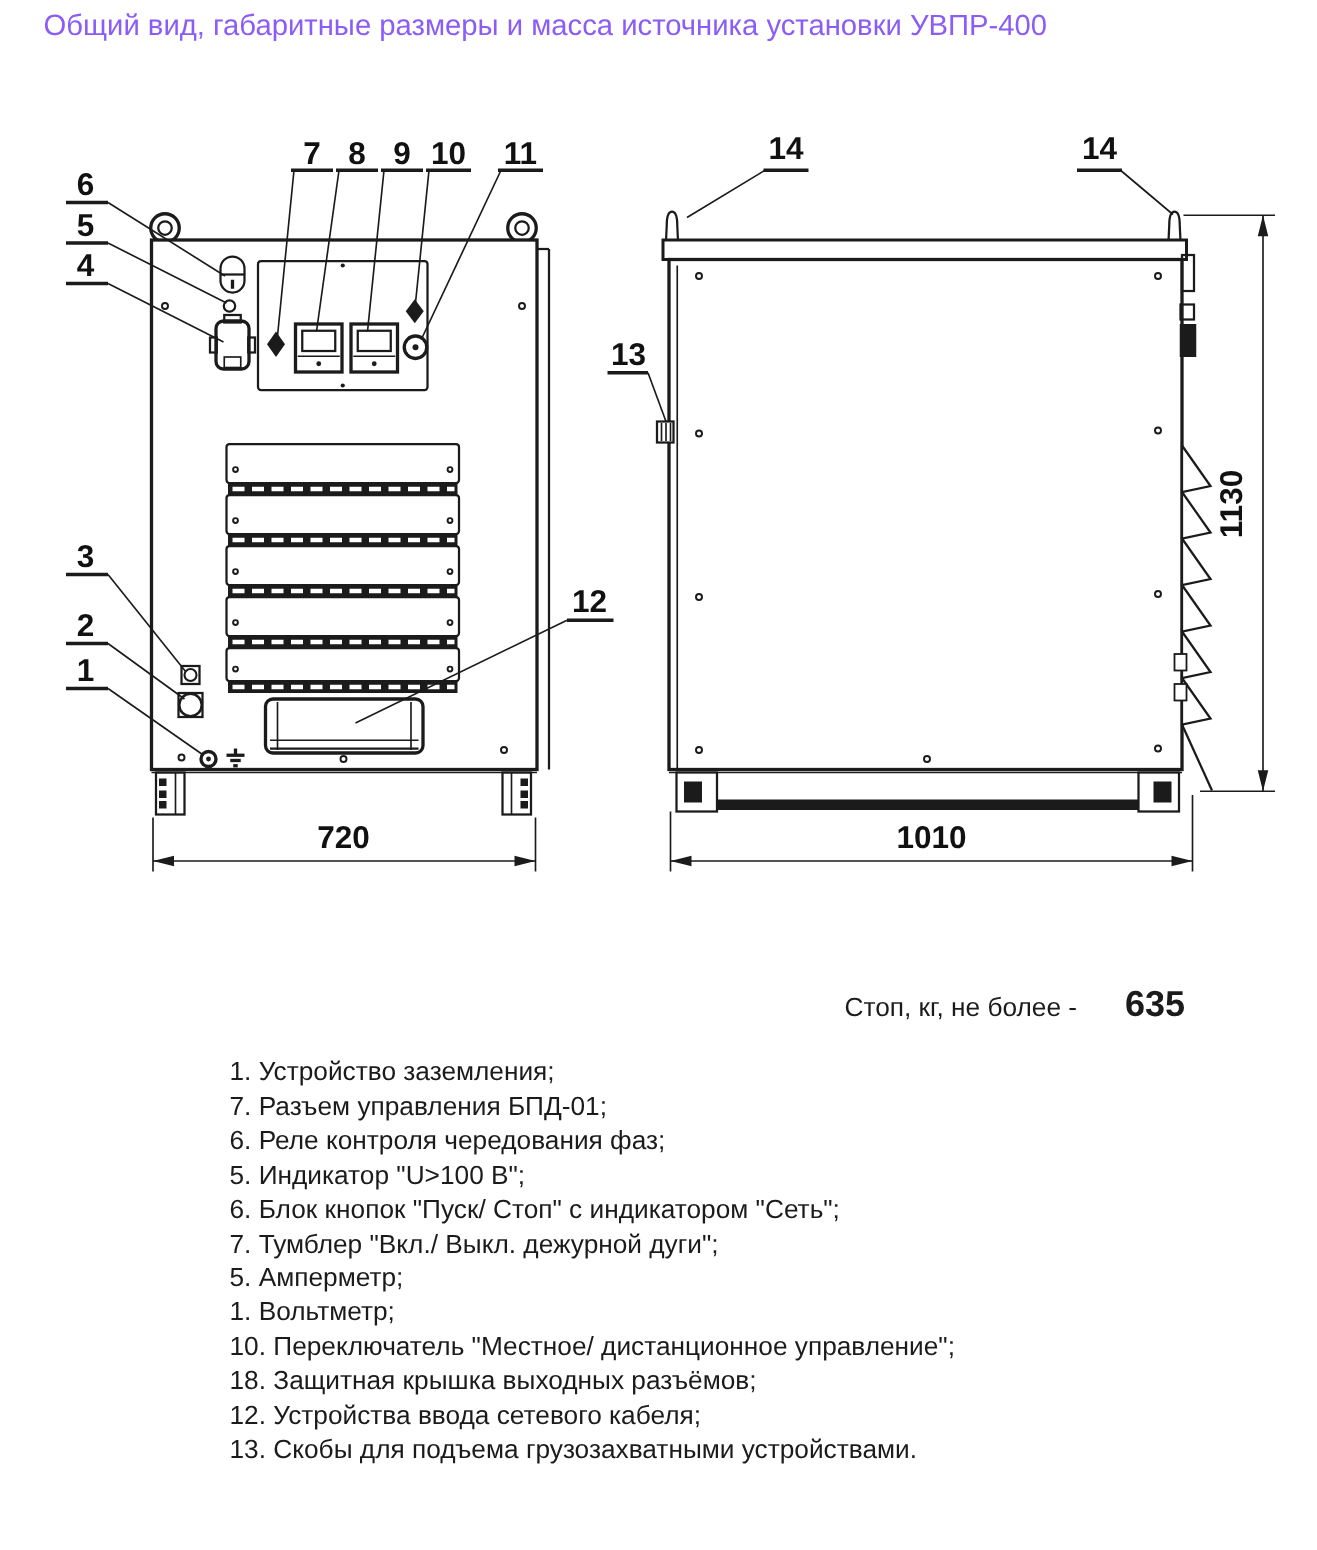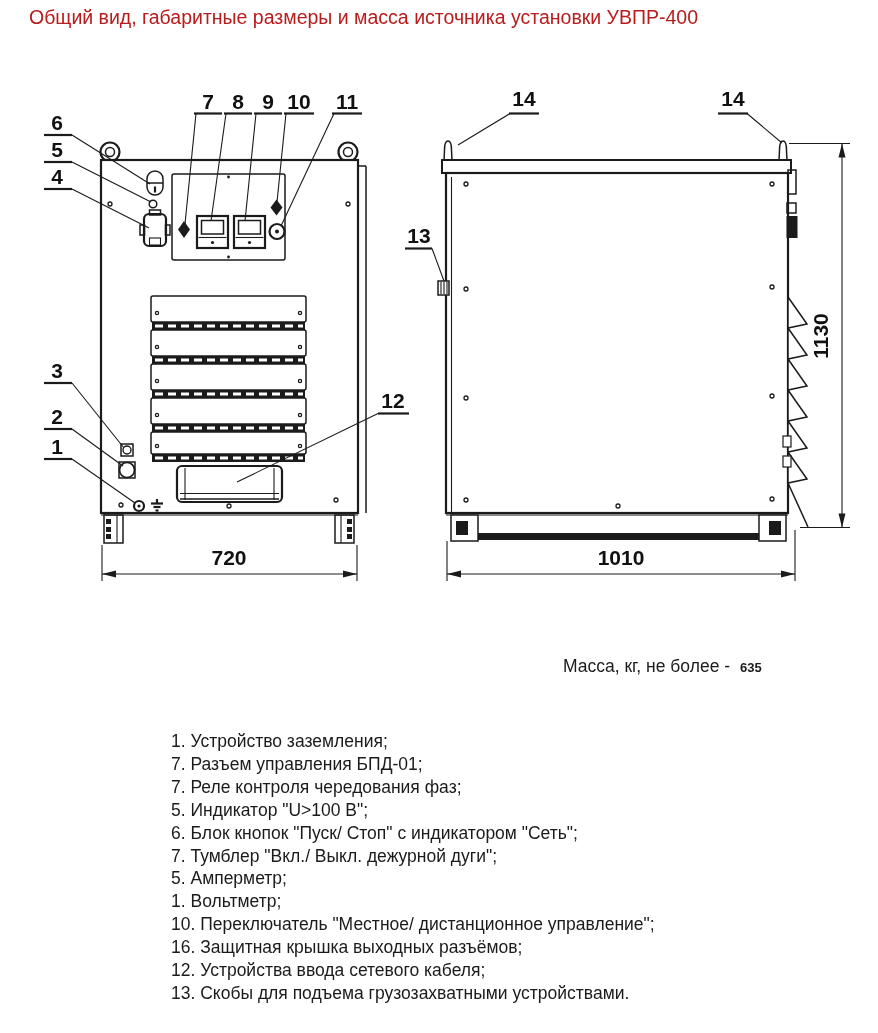--- a/index.html
+++ b/index.html
@@ -1,31 +1,31 @@
 <!DOCTYPE html>
 <html><head>
 <meta charset="utf-8">
 <style>
   html,body{margin:0;padding:0;background:#fff;}
   .page{position:relative;width:878px;height:1033px;background:#ffffff;overflow:hidden;
         font-family:"Liberation Sans", sans-serif;color:#1b1b1b;}
-  .title{position:absolute;left:29px;top:6px;font-size:19.5px;color:#b91c1c;text-align:right;}
+  .title{position:absolute;left:29px;top:6px;font-size:19.5px;color:#8b5cf6;text-align:right;}
   svg{position:absolute;left:0;top:80px;}
   .ln{fill:none;stroke:#1b1b1b;stroke-width:1.5;}
   .ln2{fill:none;stroke:#1b1b1b;stroke-width:2.2;}
   .thin{fill:none;stroke:#1b1b1b;stroke-width:1.1;}
   .wt{fill:#ffffff;stroke:#1b1b1b;}
   .blk{fill:#1b1b1b;stroke:none;}
   .dot{fill:#ffffff;stroke:#1b1b1b;stroke-width:1.3;}
   .dash{fill:none;stroke:#ffffff;stroke-width:3;stroke-dasharray:8 5;}
   text.call{font-size:21px;font-weight:bold;fill:#111;stroke:none;}
   text.dim{font-size:21px;font-weight:bold;fill:#111;stroke:none;}
   .mass{position:absolute;left:563px;top:656px;font-size:17.5px;}
-  .mass b{font-size:13px;margin-left:10px;font-weight:bold;}
-  .legend{position:absolute;left:171px;top:703px;font-size:17.5px;line-height:22.9px;margin-top:27px;}
+  .mass b{font-size:24px;margin-left:32px;font-weight:bold;}
+  .legend{position:absolute;left:153px;top:703px;font-size:17.5px;line-height:22.9px;}
 </style>
 </head>
 <body>
 
 <div class="page">
   <div class="title">Общий вид, габаритные размеры и масса источника установки УВПР-400</div>
 
   <svg width="878" height="530" viewBox="0 80 878 530">
 
     <g>
@@ -286,30 +286,30 @@
         <line class="ln2" x1="718" y1="113.5" x2="748" y2="113.5"></line>
           <line class="thin" x1="747" y1="113.5" x2="782" y2="143"></line>
         <text class="call" x="419" y="243" text-anchor="middle">13</text>
         <line class="ln2" x1="405" y1="248.5" x2="432" y2="248.5"></line>
           <line class="thin" x1="432" y1="248.5" x2="444" y2="281"></line>
       </g>
     </g>
   </svg>
 
   <div class="mass">
-    <span>Масса, кг, не более -</span><b>635</b>
+    <span>Стоп, кг, не более -</span><b>635</b>
   </div>
 
   <div class="legend">
     <div>1. Устройство заземления;</div>
     <div>7. Разъем управления БПД-01;</div>
-    <div>7. Реле контроля чередования фаз;</div>
+    <div>6. Реле контроля чередования фаз;</div>
     <div>5. Индикатор "U&gt;100 В";</div>
     <div>6. Блок кнопок "Пуск/ Стоп" с индикатором "Сеть";</div>
     <div>7. Тумблер "Вкл./ Выкл. дежурной дуги";</div>
     <div>5. Амперметр;</div>
     <div>1. Вольтметр;</div>
     <div>10. Переключатель "Местное/ дистанционное управление";</div>
-    <div>16. Защитная крышка выходных разъёмов;</div>
+    <div>18. Защитная крышка выходных разъёмов;</div>
     <div>12. Устройства ввода сетевого кабеля;</div>
     <div>13. Скобы для подъема грузозахватными устройствами.</div>
   </div>
 </div>
 
 </body></html>

